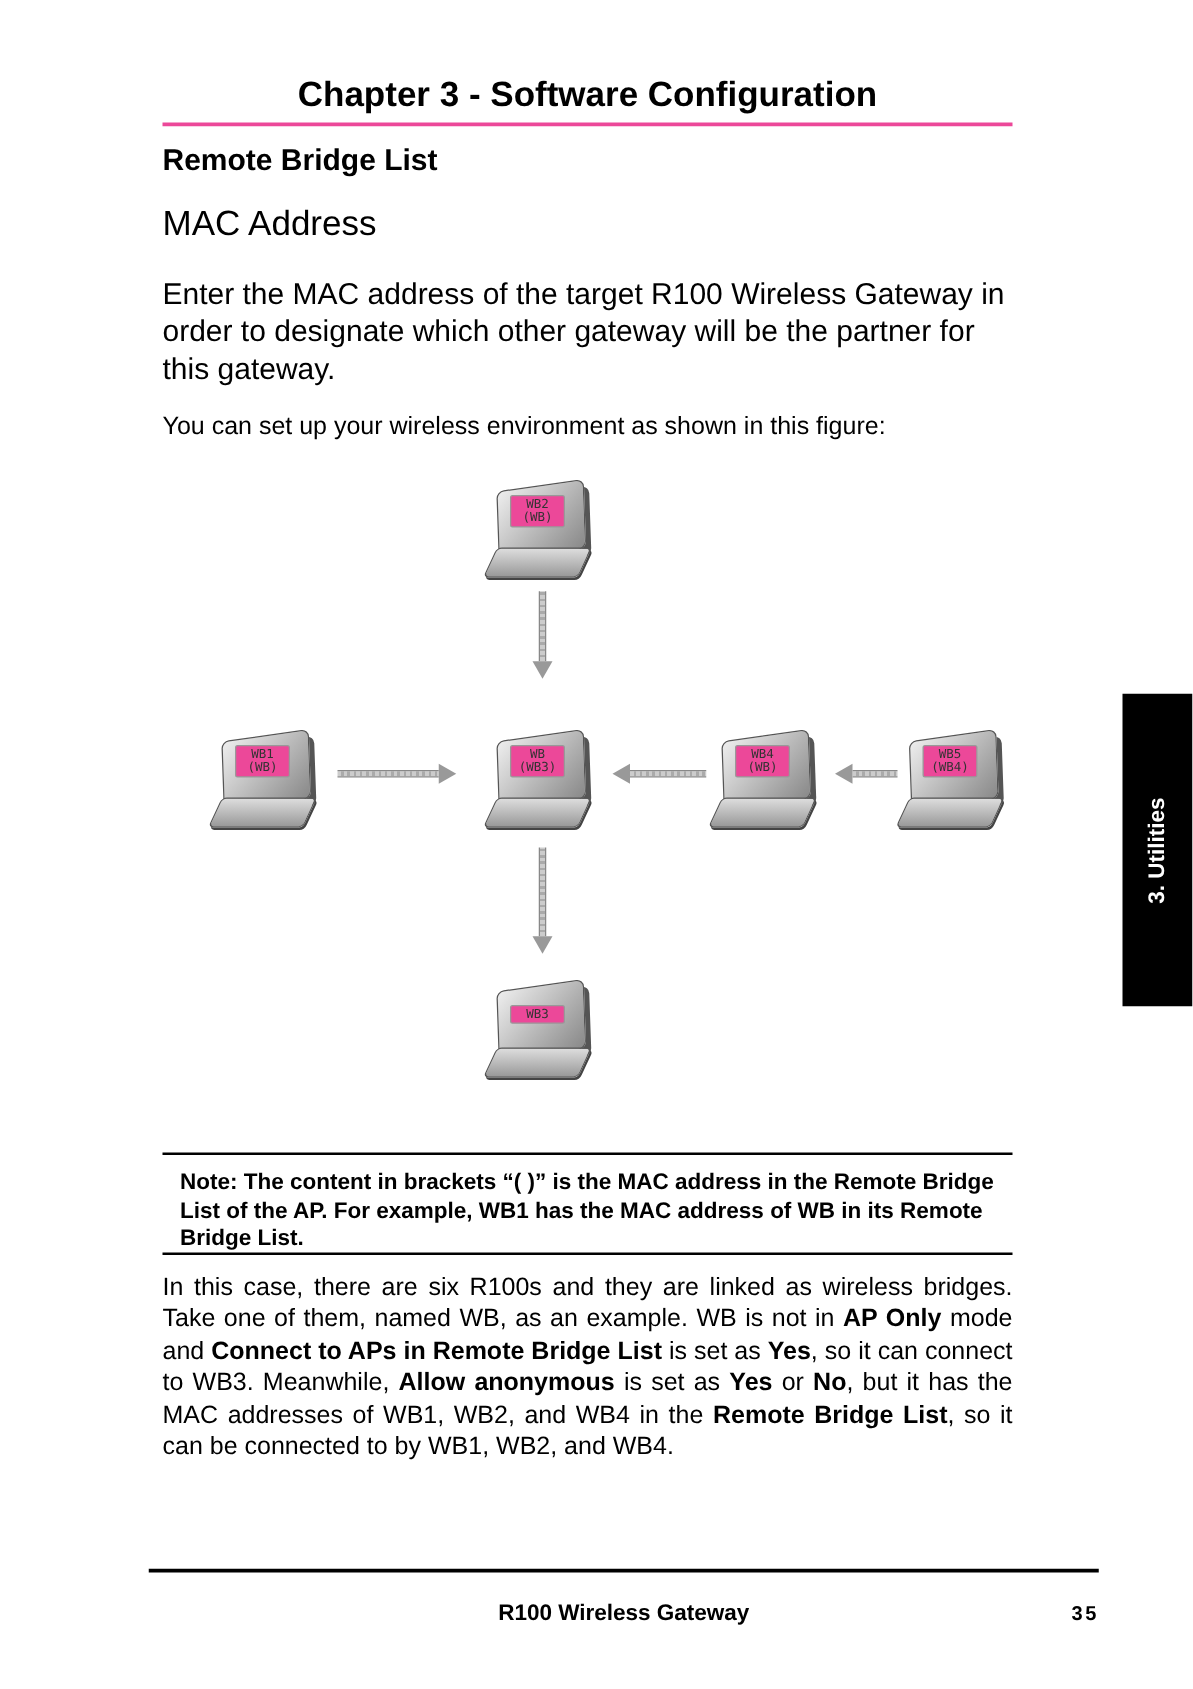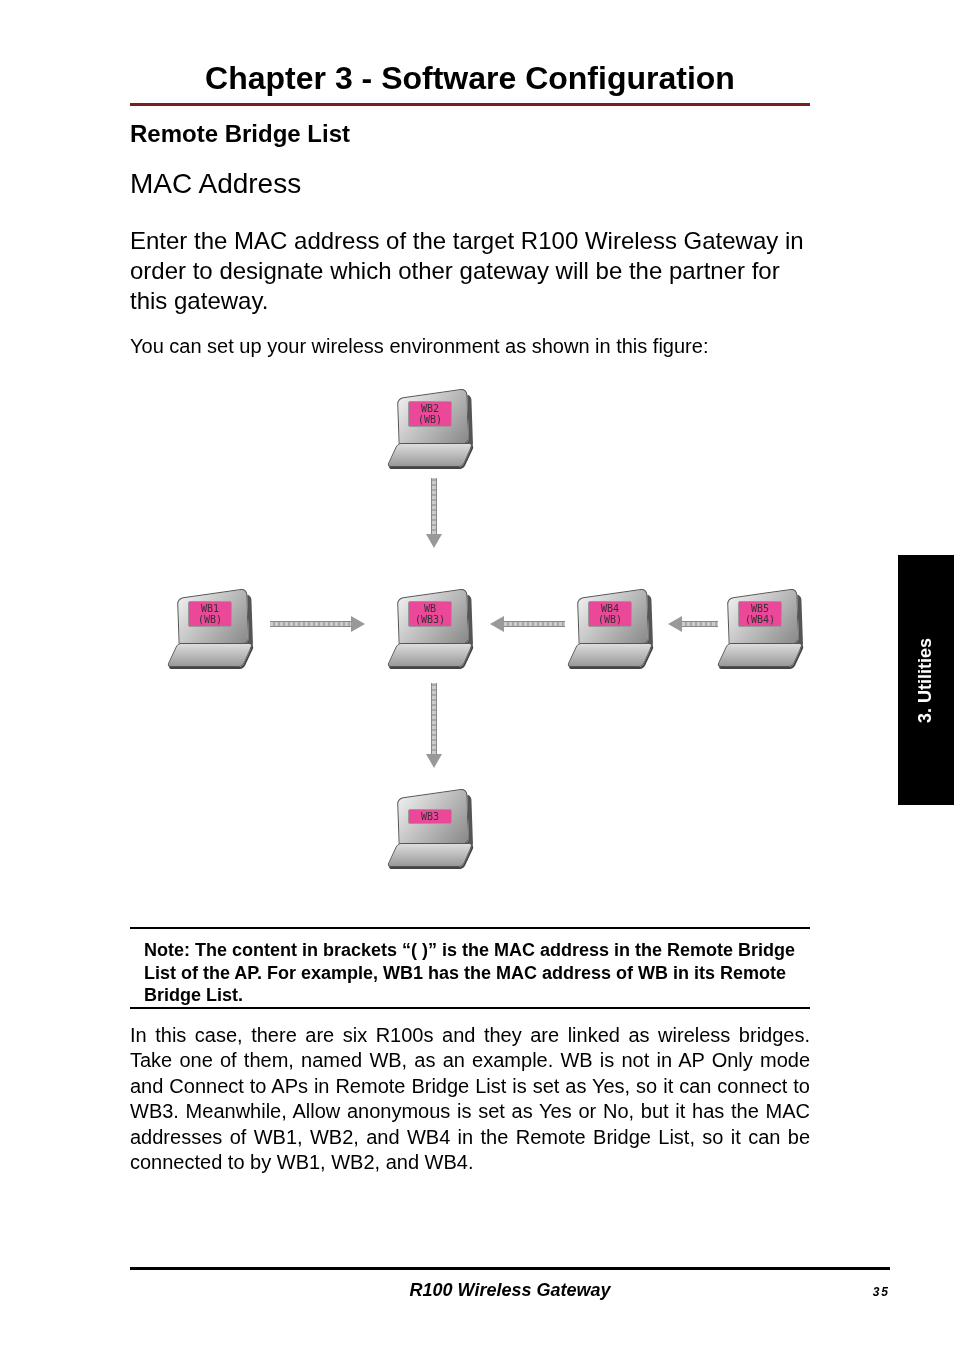--- a/index.html
+++ b/index.html
@@ -1,19 +1,19 @@
 <!DOCTYPE html>
 <html><head>
 <meta charset="utf-8">
 <style>
   * { box-sizing: border-box; margin: 0; padding: 0; }
   html, body { width: 954px; height: 1351px; background: #fff; font-family: Arial, Helvetica, sans-serif; color: #000; }
   .page { position: relative; width: 954px; height: 1351px; }
   .content { position: absolute; left: 130px; top: 60px; width: 680px; }
-  .chapter-title { font-size: 32px; font-weight: bold; text-align: center; padding-bottom: 6px; border-bottom: 3px solid #7f1d1d; margin-bottom: 14px; }
+  .chapter-title { font-size: 28px; font-weight: bold; text-align: center; padding-bottom: 6px; border-bottom: 3px solid #ec4899; margin-bottom: 14px; }
   .h2 { font-size: 24px; font-weight: bold; margin-bottom: 20px; }
   .h3 { font-size: 28px; font-weight: normal; margin-bottom: 26px; }
   .para { font-size: 20px; line-height: 1.25; margin-bottom: 18px; }
   .para2 { font-size: 24px; line-height: 1.25; margin-bottom: 0; }
   .figure-wrap { width: 100%; margin-top: 24px; margin-bottom: 24px; display:flex; justify-content:center; }
   .figure { position: relative; width: 600px; height: 520px; }
   .device { position:absolute; width:90px; height:90px; }
   .dev-body { width:70px; height:56px; background: linear-gradient(135deg,#eee,#888); border:1px solid #555; border-radius:6px; transform: skewY(-6deg) rotate(-2deg); box-shadow: 4px 6px 0 #555; position:absolute; top:10px; left:8px;}
   .front { position:absolute; bottom:6px; left:2px; width:76px; height:24px; background:linear-gradient(#ddd,#999); border:1px solid #555; border-radius:4px; transform: skewX(-25deg); box-shadow: 2px 2px 0 #444;}
   .label { position:absolute; top:18px; left:18px; width:44px; background:#ec4899; border:1px solid #999; border-radius:2px; font-size:10px; font-family: monospace; text-align:center; line-height:1.1; padding:1px 0; color:#333;}
@@ -24,25 +24,25 @@
   .arrow-h.left .shaft{left:14px;right:0;}
   .arrow-h .head-r{position:absolute;right:0;top:-2px;width:0;height:0;border-left:14px solid #999;border-top:8px solid transparent;border-bottom:8px solid transparent;}
   .arrow-h .head-l{position:absolute;left:0;top:-2px;width:0;height:0;border-right:14px solid #999;border-top:8px solid transparent;border-bottom:8px solid transparent;}
   .arrow-v { width:12px; }
   .arrow-v .shaft{position:absolute;left:3px;top:0;bottom:14px;width:6px;background:repeating-linear-gradient(0deg,#ccc,#ccc 3px,#aaa 3px,#aaa 5px);border-left:1px solid #888;border-right:1px solid #888;}
   .arrow-v .head-d{position:absolute;bottom:0;left:-2px;width:0;height:0;border-top:14px solid #999;border-left:8px solid transparent;border-right:8px solid transparent;}
   .note-box { border-top:2px solid #000; border-bottom:2px solid #000; padding:10px 6px 0 14px; font-size:18px; font-weight:bold; line-height:1.25; margin: 0 0 14px 0; }
   .body-justify { font-size:20px; line-height:1.28; text-align:justify; }
   .side-tab { position:absolute; right:0; top:555px; width:56px; height:250px; background:#000; display:flex; align-items:center; justify-content:center; }
   .side-tab span { color:#fff; font-size:18px; font-weight:bold; transform: rotate(-90deg); white-space:nowrap; }
-  .footer { position:absolute; left:130px; bottom:50px; width:760px; border-top:3px solid #000; padding-top:10px;font-style:italic; }
+  .footer { position:absolute; left:119px; bottom:50px; width:760px; border-top:3px solid #000; padding-top:22px; }
   .footer-inner { display:flex; justify-content:space-between; align-items:baseline; width:100%; }
   .footer-title { font-size:18px; font-weight:bold; flex:1; text-align:center; }
-  .footer-page { font-size:12px; font-weight:bold; letter-spacing:2px; width:60px; text-align:right; }
-  b{font-weight:normal;margin-top:47px;}
+  .footer-page { font-size:16px; font-weight:bold; letter-spacing:2px; width:60px; text-align:right; }
+  b{font-weight:bold;margin-top:47px;}
 </style>
 </head>
 <body>
 
 <div class="page">
 
   <div class="content">
     <div class="chapter-title">Chapter 3 - Software Configuration</div>
     <div class="h2">Remote Bridge List</div>
     <div class="h3">MAC Address</div>

